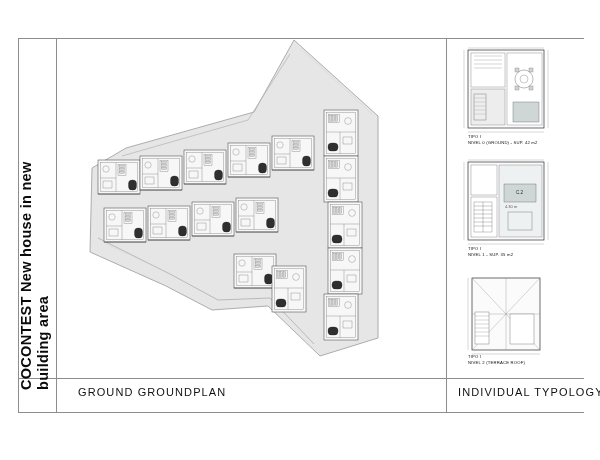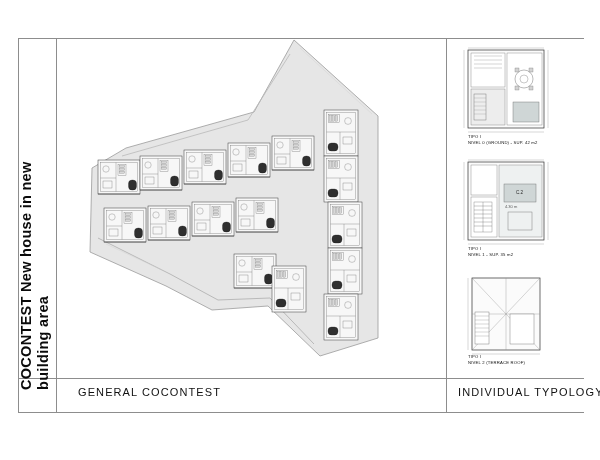--- a/index.html
+++ b/index.html
@@ -104,21 +104,21 @@
   <div class="rule rule-v" style="left:56px; top:38px; height:374px;"></div>
   <div class="rule rule-v" style="left:446px; top:38px; height:374px;"></div>
 
   <div id="title-block">
     <div id="title-text">
       <span>COCONTEST New house in new</span>
       <span class="l2">building area</span>
     </div>
   </div>
 
-  <div class="caption" id="caption-left">GENERAL COCONTEST</div>
+  <div class="caption" id="caption-left">GROUND GROUNDPLAN</div>
   <div class="caption" id="caption-right">INDIVIDUAL TYPOLOGY</div>
 
   <div id="siteplan">
     <svg width="380" height="340" viewBox="0 0 380 340">
       <defs>
         <g id="rowhouse">
           <rect x="0" y="0" width="42" height="34" fill="#f7f7f7" stroke="#3a3a3a" stroke-width="0.5"></rect>
           <rect x="2.5" y="2.5" width="37" height="29" fill="none" stroke="#6a6a6a" stroke-width="0.35"></rect>
           <line x1="18" y1="2.5" x2="18" y2="31.5" stroke="#6a6a6a" stroke-width="0.35"></line>
           <line x1="2.5" y1="18" x2="18" y2="18" stroke="#6a6a6a" stroke-width="0.35"></line>

